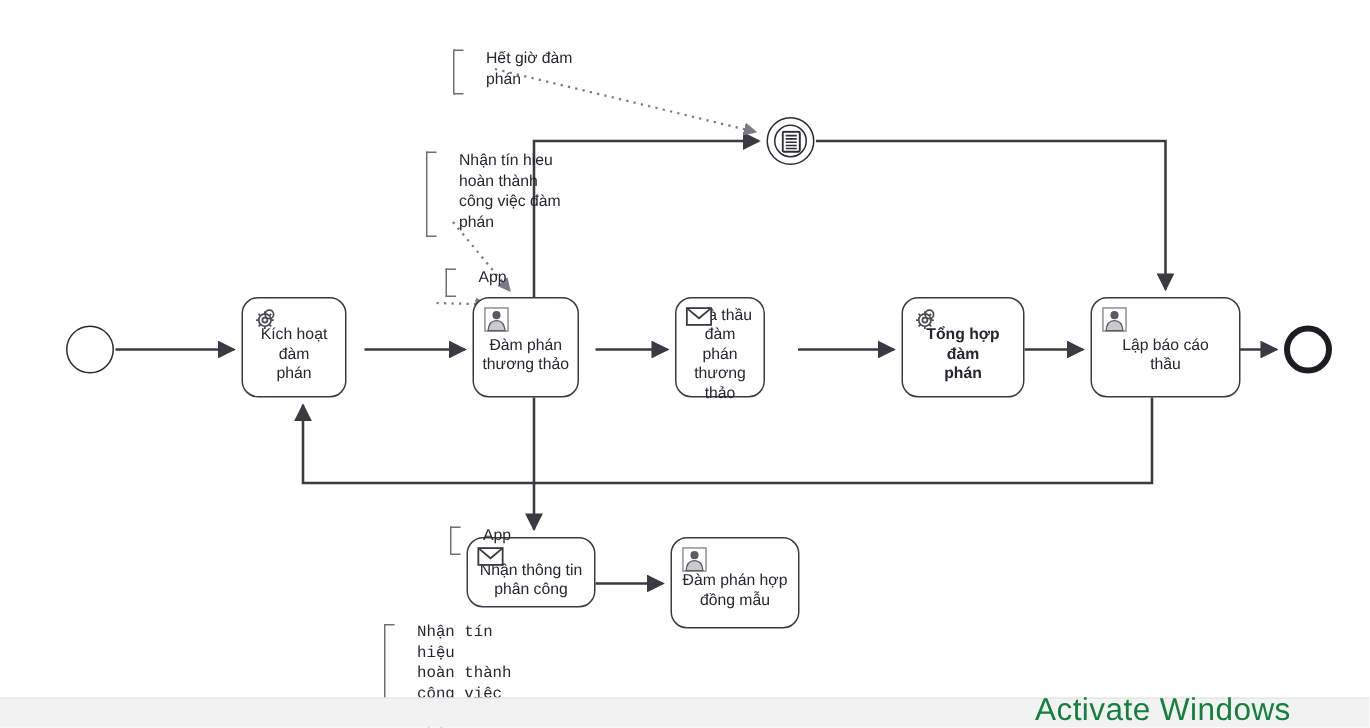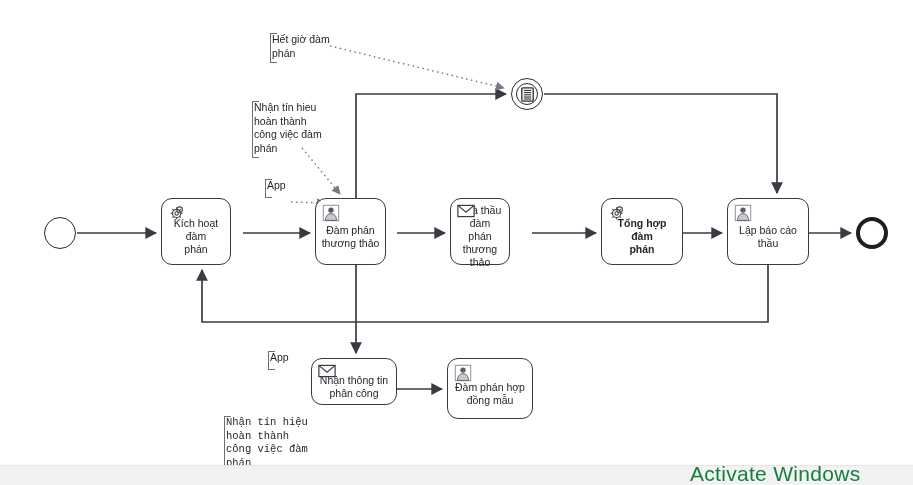--- a/index.html
+++ b/index.html
@@ -92,25 +92,26 @@
     border-radius: 50%;
     display: flex;
     align-items: center;
     justify-content: center;
   }
   
   .annotation {
     position: absolute;
     box-sizing: border-box;
     border-left: 1.4px solid #6e6e76;
-    padding-left: 1px;
+    padding-left: 21px;
     font-size: 10.5px;
     line-height: 13.5px;
     color: #26262c;
     white-space: pre-line;
+    margin-left: 32px;
   }
   .annotation::before,
   .annotation::after {
     content: "";
     position: absolute;
     left: -1px;
     width: 7px;
     height: 1.4px;
     background: #6e6e76;
   }
@@ -219,21 +220,21 @@
         <path d="M8.6 3.5 v1.7 M8.6 13.6 v1.7 M2.7 9.4 h1.7 M12.8 9.4 h1.7
                  M4.4 5.2 l1.2 1.2 M11.6 12.4 l1.2 1.2 M12.8 5.2 l-1.2 1.2 M5.6 12.4 l-1.2 1.2"></path>
         <circle cx="11.6" cy="5.6" r="2.8"></circle>
       </g>
     </svg>
   </span>
   <span class="task-label">Tổng hợp đàm
 phán</span>
 </div>
 
-<div class="task" style="left:727px; top:198px; width:82px; height:67px;">
+<div class="task" style="left:727px; top:198px; width:100px; height:67px;">
   <span class="task-icon">
     <svg width="18" height="18" viewBox="0 0 18 18">
       <rect x="1.3" y="1.3" width="15.4" height="15.4" fill="#ffffff" stroke="#8f8f99" stroke-width="1"></rect>
       <circle cx="9" cy="6.1" r="2.7" fill="#5a5a63"></circle>
       <path d="M3.4 16.4 C3.8 11.4 6.1 9.7 9 9.7 C11.9 9.7 14.2 11.4 14.6 16.4 Z" fill="#c9c9d0" stroke="#5a5a63" stroke-width="0.9"></path>
     </svg>
   </span>
   <span class="task-label">Lập báo cáo
 thầu</span>
 </div>

